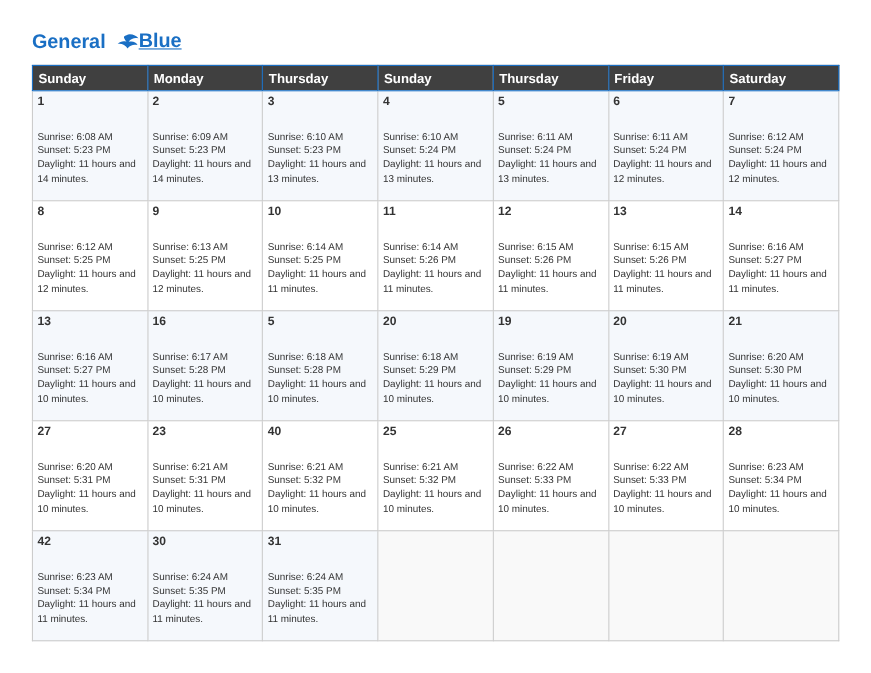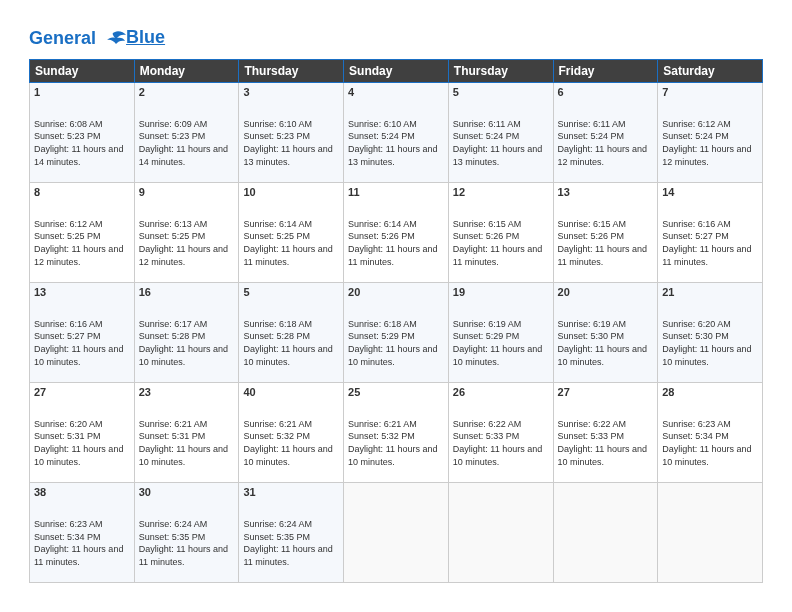--- a/index.html
+++ b/index.html
@@ -237,21 +237,21 @@
             <span class="day-num">27</span>
             <div class="day-info">Sunrise: 6:22 AM<br>Sunset: 5:33 PM<br>Daylight: 11 hours and 10 minutes.</div>
           </td>
           <td>
             <span class="day-num">28</span>
             <div class="day-info">Sunrise: 6:23 AM<br>Sunset: 5:34 PM<br>Daylight: 11 hours and 10 minutes.</div>
           </td>
         </tr>
         <tr>
           <td>
-            <span class="day-num">38</span>
+            <span class="day-num">42</span>
             <div class="day-info">Sunrise: 6:23 AM<br>Sunset: 5:34 PM<br>Daylight: 11 hours and 11 minutes.</div>
           </td>
           <td>
             <span class="day-num">30</span>
             <div class="day-info">Sunrise: 6:24 AM<br>Sunset: 5:35 PM<br>Daylight: 11 hours and 11 minutes.</div>
           </td>
           <td>
             <span class="day-num">31</span>
             <div class="day-info">Sunrise: 6:24 AM<br>Sunset: 5:35 PM<br>Daylight: 11 hours and 11 minutes.</div>
           </td>

